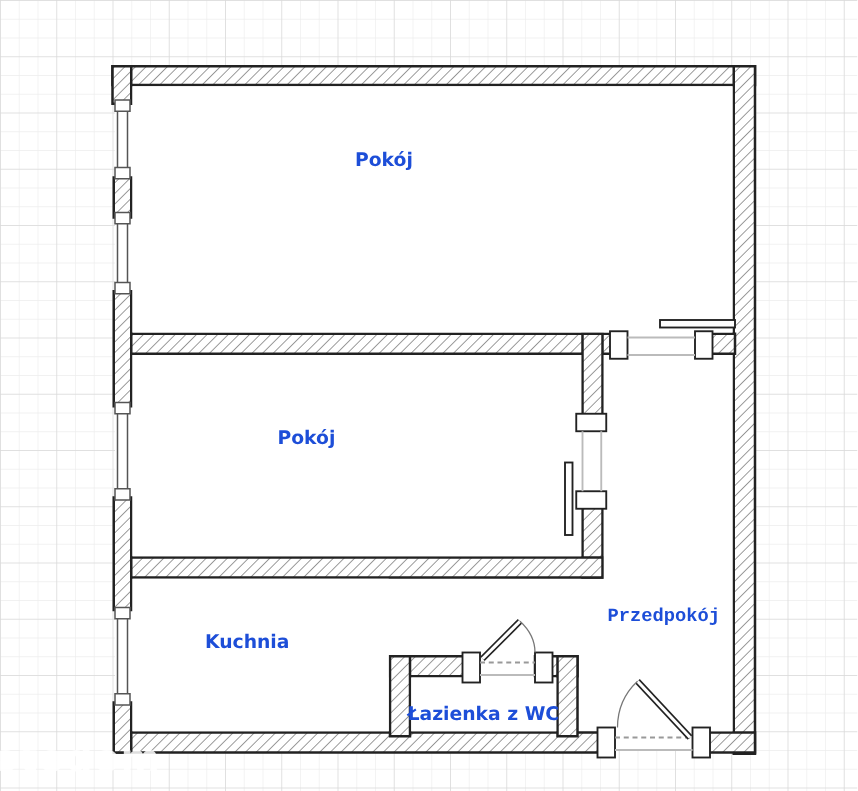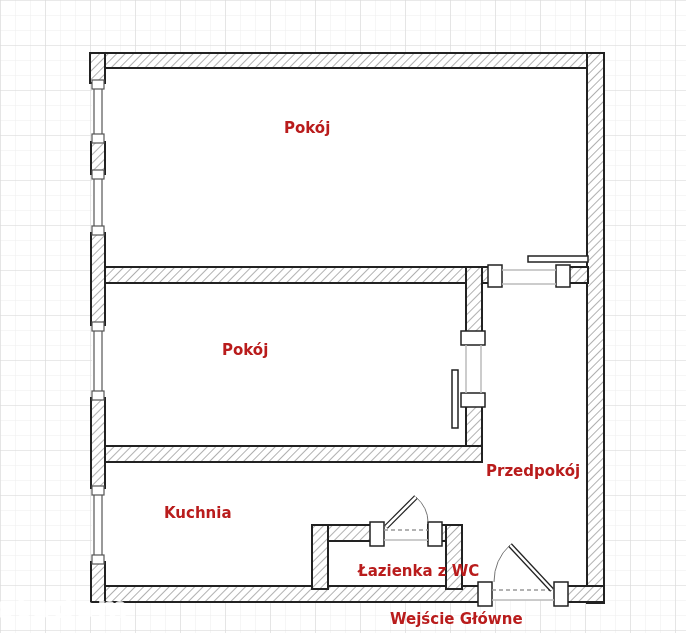--- a/index.html
+++ b/index.html
@@ -1,19 +1,19 @@
 <!DOCTYPE html>
 <html><head>
   <meta charset="utf-8">
   <style>
     html, body { margin: 0; padding: 0; }
     body { width: 686px; height: 633px; overflow: hidden; background: #ffffff; font-family: "DejaVu Sans", sans-serif; }
     .plan { position: relative; width: 686px; height: 633px; }
     svg { position: absolute; left: 0; top: 0; }
-    .label { position: absolute; font-family: "DejaVu Sans", sans-serif; font-weight: bold; font-size: 15px; color: #b91c1c; white-space: nowrap; }
+    .label { position: absolute; font-family: "DejaVu Sans", sans-serif; font-weight: bold; font-size: 15px; color: #1d4ed8; white-space: nowrap; }
     .watermark { position: absolute; left: -6px; top: 590px; font-family: "DejaVu Sans", sans-serif; font-weight: bold; font-size: 30px; color: rgba(255,255,255,0.85); letter-spacing: 1px; }
   </style>
 </head>
 <body>
 
 <div class="plan">
   <svg width="686" height="633" viewBox="0 0 686 633">
     <defs>
       <pattern id="grid-minor" width="15" height="15" patternUnits="userSpaceOnUse">
         <path d="M15 0 L0 0 0 15" fill="none" stroke="#ededed" stroke-width="1"></path>
@@ -114,17 +114,16 @@
       <line x1="492" y1="600" x2="554" y2="600" stroke="#bbb"></line>
       <line x1="510" y1="545" x2="552" y2="590" stroke="#222" stroke-width="5"></line>
       <line x1="510" y1="545" x2="552" y2="590" stroke="#fff" stroke-width="2.5"></line>
       <path d="M510 545 Q494 560 494 582" fill="none" stroke="#777" stroke-width="1"></path>
     </g>
   </svg>
 
   <span class="label" style="left:284px; top:119px;">Pokój</span>
   <span class="label" style="left:222px; top:341px;">Pokój</span>
   <span class="label" style="left:164px; top:504px;">Kuchnia</span>
-  <span class="label" style="left:326px; top:562px;margin-left:32px;">Łazienka z WC</span>
-  <span class="label" style="left:486px; top:462px;">Przedpokój</span>
-  <span class="label" style="left:390px; top:610px;">Wejście Główne</span>
+  <span class="label" style="left:326px; top:562px;">Łazienka z WC</span>
+  <span class="label" style="left:486px; top:485px;font-family:Liberation Mono, monospace;">Przedpokój</span>
   <span class="watermark">otodom</span>
 </div>
 
 </body></html>

